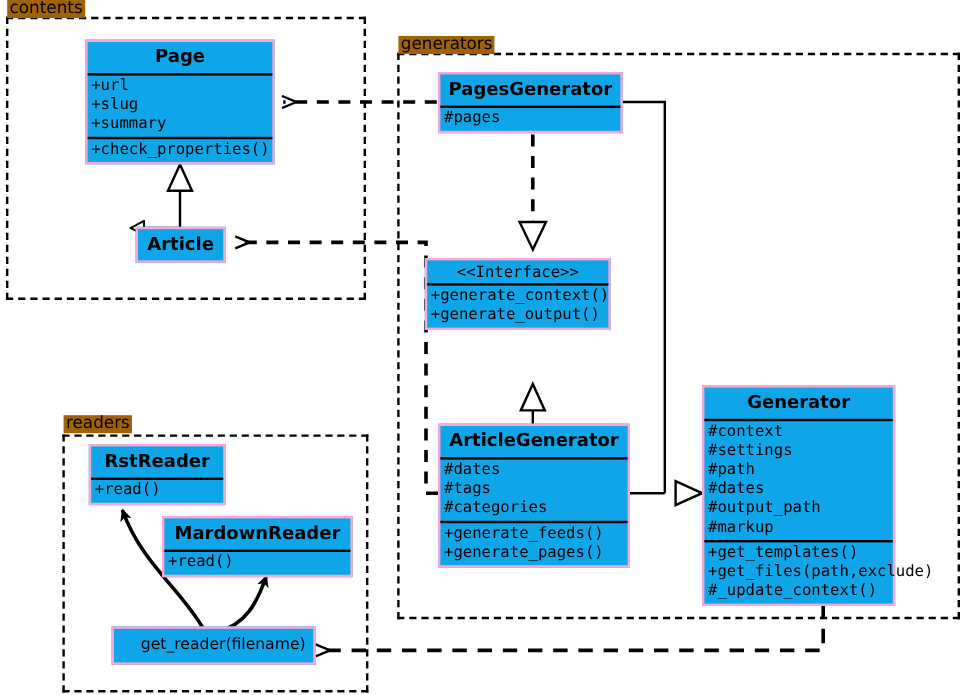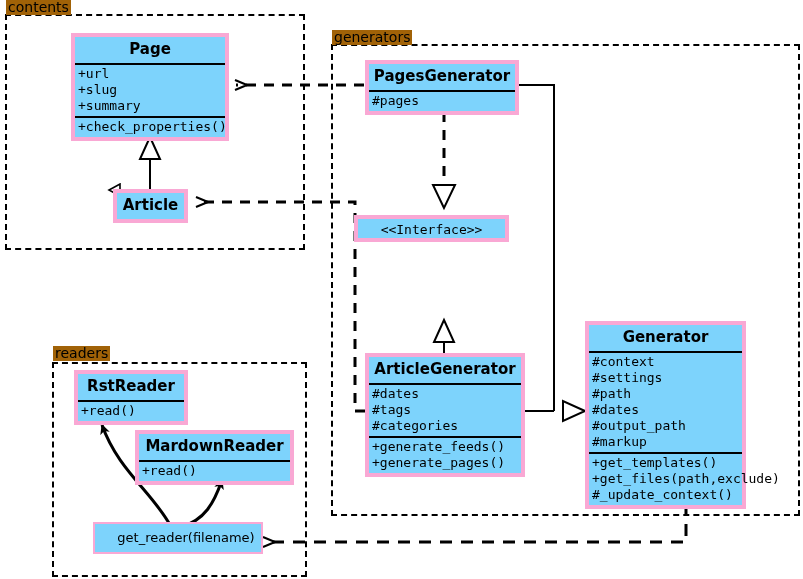--- a/index.html
+++ b/index.html
@@ -41,22 +41,22 @@
     line-height: 15px;
     color: #000;
     background: #a16207;
     padding: 0 2px;
     white-space: nowrap;
   }
 
   
   .uml {
     position: absolute;
-    background: #7dd3fc;
-    border: 4px solid #f9a8d4;
+    background: #0ea5e9;
+    border: 2px solid #f9a8d4;
     box-sizing: border-box;
     z-index: 5;
   }
   .uml-title {
     font-family: "DejaVu Sans", sans-serif;
     font-weight: bold;
     font-size: 15px;
     line-height: 17px;
     text-align: center;
     padding: 4px 4px 5px 4px;
@@ -170,20 +170,24 @@
 
   <div class="uml" style="left:365px; top:60px; width:154px;">
     <div class="uml-title">PagesGenerator</div>
     <div class="uml-compartment">
       <div class="uml-member">#pages</div>
     </div>
   </div>
 
   <div class="uml" style="left:354px; top:215px; width:155px;">
     <div class="uml-stereo">&lt;&lt;Interface&gt;&gt;</div>
+    <div class="uml-compartment">
+      <div class="uml-member">+generate_context()</div>
+      <div class="uml-member">+generate_output()</div>
+    </div>
   </div>
 
   <div class="uml" style="left:365px; top:353px; width:160px;">
     <div class="uml-title">ArticleGenerator</div>
     <div class="uml-compartment">
       <div class="uml-member">#dates</div>
       <div class="uml-member">#tags</div>
       <div class="uml-member">#categories</div>
     </div>
     <div class="uml-compartment">

